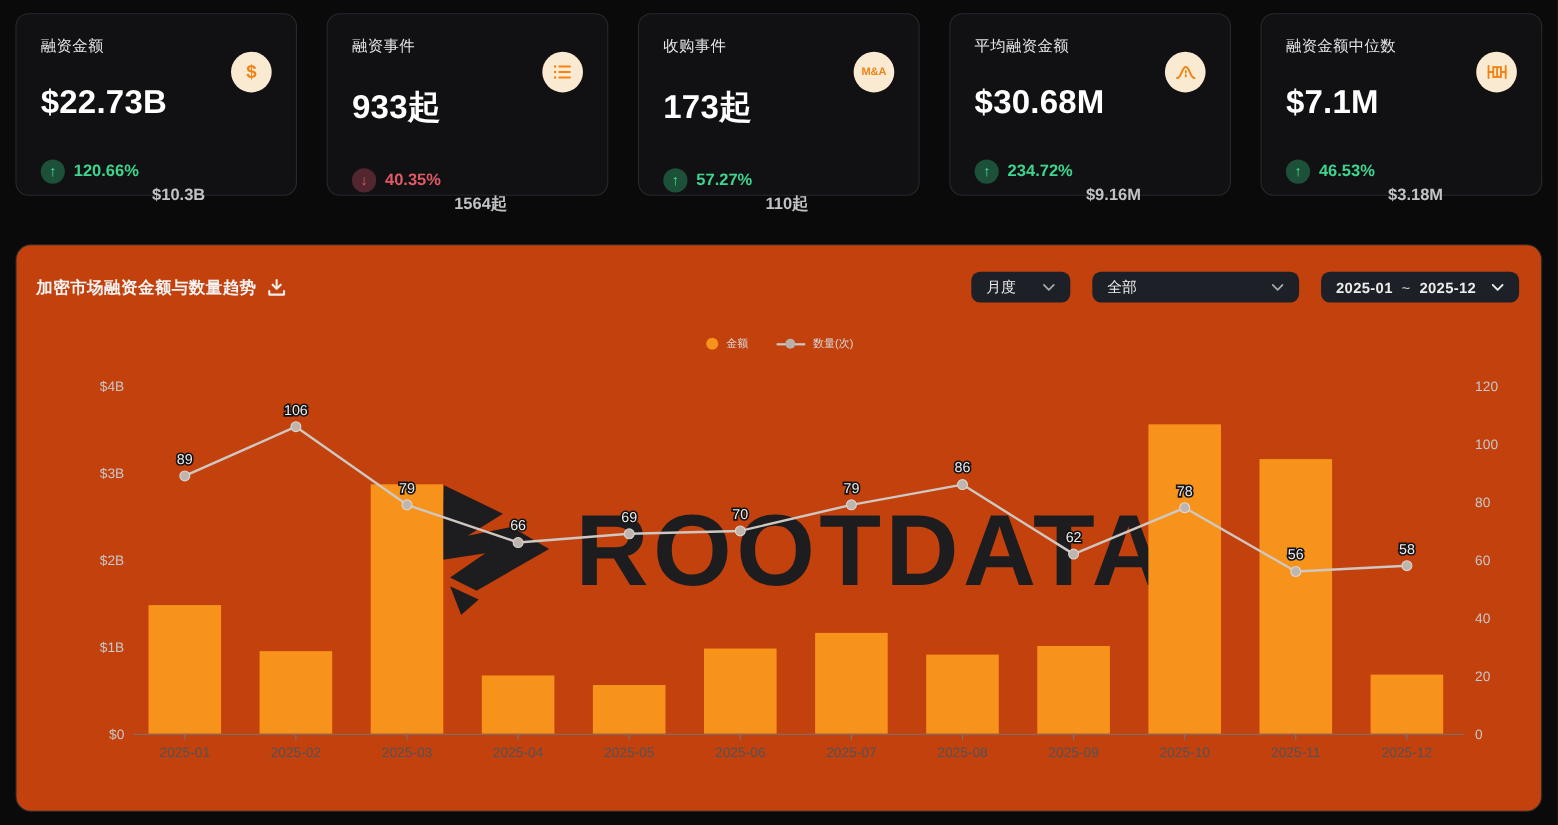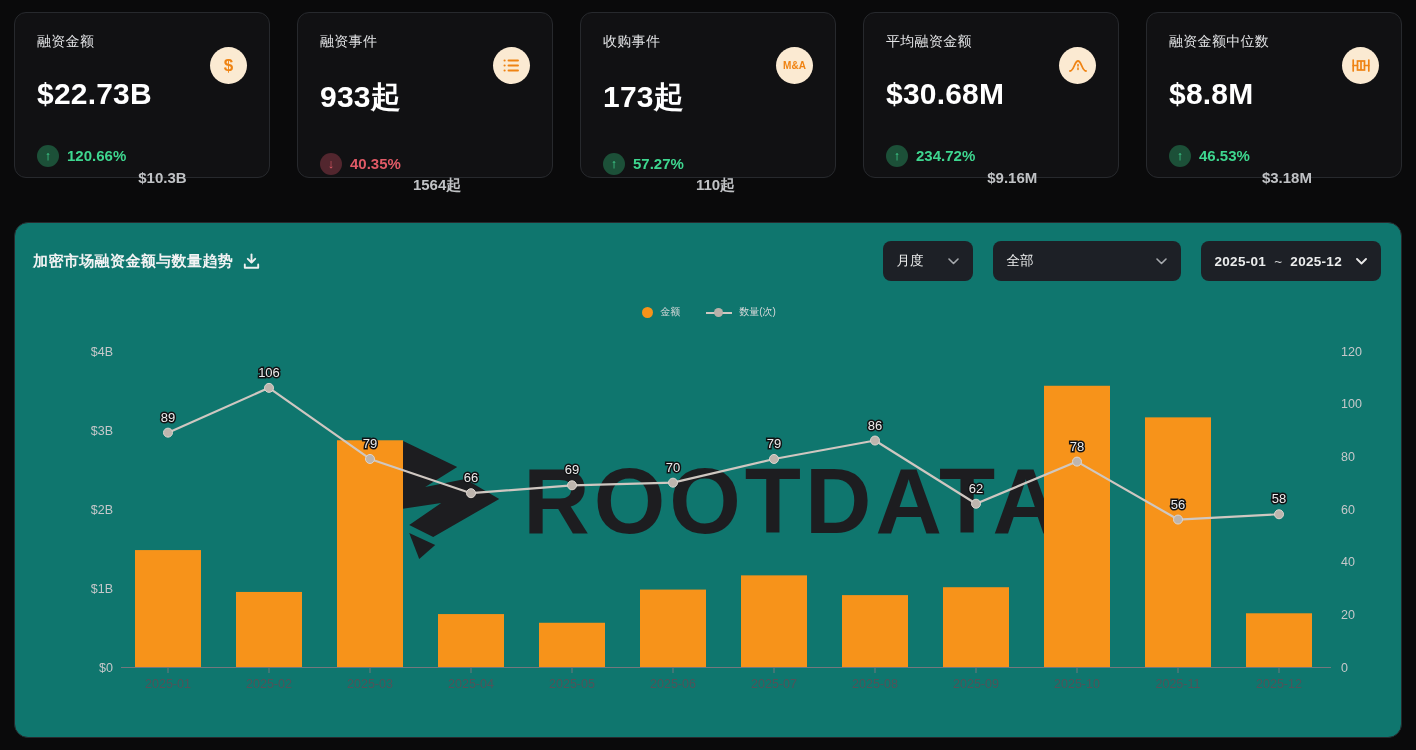--- a/index.html
+++ b/index.html
@@ -18,26 +18,26 @@
   .card-change { margin-top:14px; display:flex; align-items:center; gap:8px; }
   .chg-circle { width:22px; height:22px; border-radius:50%; display:flex; align-items:center; justify-content:center; font-size:13px; font-weight:700; }
   .up .chg-circle { background:#1c5038; color:#45e29a; }
   .down .chg-circle { background:#52262e; color:#e05a66; }
   .chg-pct { font-size:15px; font-weight:700; }
   .up .chg-pct { color:#3ed68f; }
   .down .chg-pct { color:#e05a66; }
   .chg-prev { font-size:15px; color:#c0c2c5; font-weight:600; margin-left:4px;margin-top:44px; }
 
   
-  .panel { position:absolute; left:14px; top:222px; width:1388px; height:516px; background:#0f766e; border:1px solid #27292d; border-radius:14px; }
+  .panel { position:absolute; left:14px; top:222px; width:1388px; height:516px; background:#c2410c; border:1px solid #27292d; border-radius:14px; }
   .panel-header { display:flex; align-items:center; padding:20px 20px 0 18px; height:56px; }
   .panel-title { font-size:15px; font-weight:700; color:#f3f3f4; letter-spacing:.4px; }
   .dl-btn { margin-left:10px; background:none; border:none; cursor:pointer; display:flex; align-items:center; }
   .spacer { flex:1; }
-  .pill { height:40px; background:#1d2026; border-radius:8px; display:flex; align-items:center; padding:0 14px; font-size:13.5px; color:#eceded; cursor:pointer; margin-left:20px; }
+  .pill { height:28px; background:#1d2026; border-radius:8px; display:flex; align-items:center; padding:0 14px; font-size:13.5px; color:#eceded; cursor:pointer; margin-left:20px; }
   .pill .chev { margin-left:14px; display:flex; }
   .pill-period { width:90px; justify-content:space-between; }
   .pill-cat { width:188px; justify-content:space-between; }
   .pill-date { font-weight:700; letter-spacing:.3px; }
   .pill-date .sep { margin:0 8px; color:#d8d9da; font-weight:400; }
 
   .chart-body { position:relative; width:1388px; height:438px; margin-top:22px; }
   .legend { position:absolute; top:4px; left:0; width:100%; display:flex; justify-content:center; gap:26px; z-index:3; }
   .legend-item { display:flex; align-items:center; gap:7px; font-size:10px; color:#d8d9da; cursor:pointer; }
   .legend-dot { width:11px; height:11px; border-radius:50%; }
@@ -127,21 +127,21 @@
             <g stroke="#ef8313" stroke-width="1.7" stroke-linecap="round">
               <line x1="1.2" y1="1" x2="1.2" y2="12"></line>
               <line x1="16.8" y1="1" x2="16.8" y2="12"></line>
               <line x1="1.2" y1="6.5" x2="5.5" y2="6.5"></line>
               <line x1="12.5" y1="6.5" x2="16.8" y2="6.5"></line>
             </g>
             <rect x="5.5" y="2" width="7" height="9" fill="none" stroke="#ef8313" stroke-width="1.7"></rect>
             <line x1="9" y1="2" x2="9" y2="11" stroke="#ef8313" stroke-width="1.7"></line>
           </svg>
       </div>
-      <div class="card-value">$8.8M</div>
+      <div class="card-value">$7.1M</div>
       <div class="card-change up">
         <span class="chg-circle">↑</span>
         <span class="chg-pct">46.53%</span>
         <span class="chg-prev">$3.18M</span>
       </div>
     </div>
 
   </div>
 
   <div class="panel">

